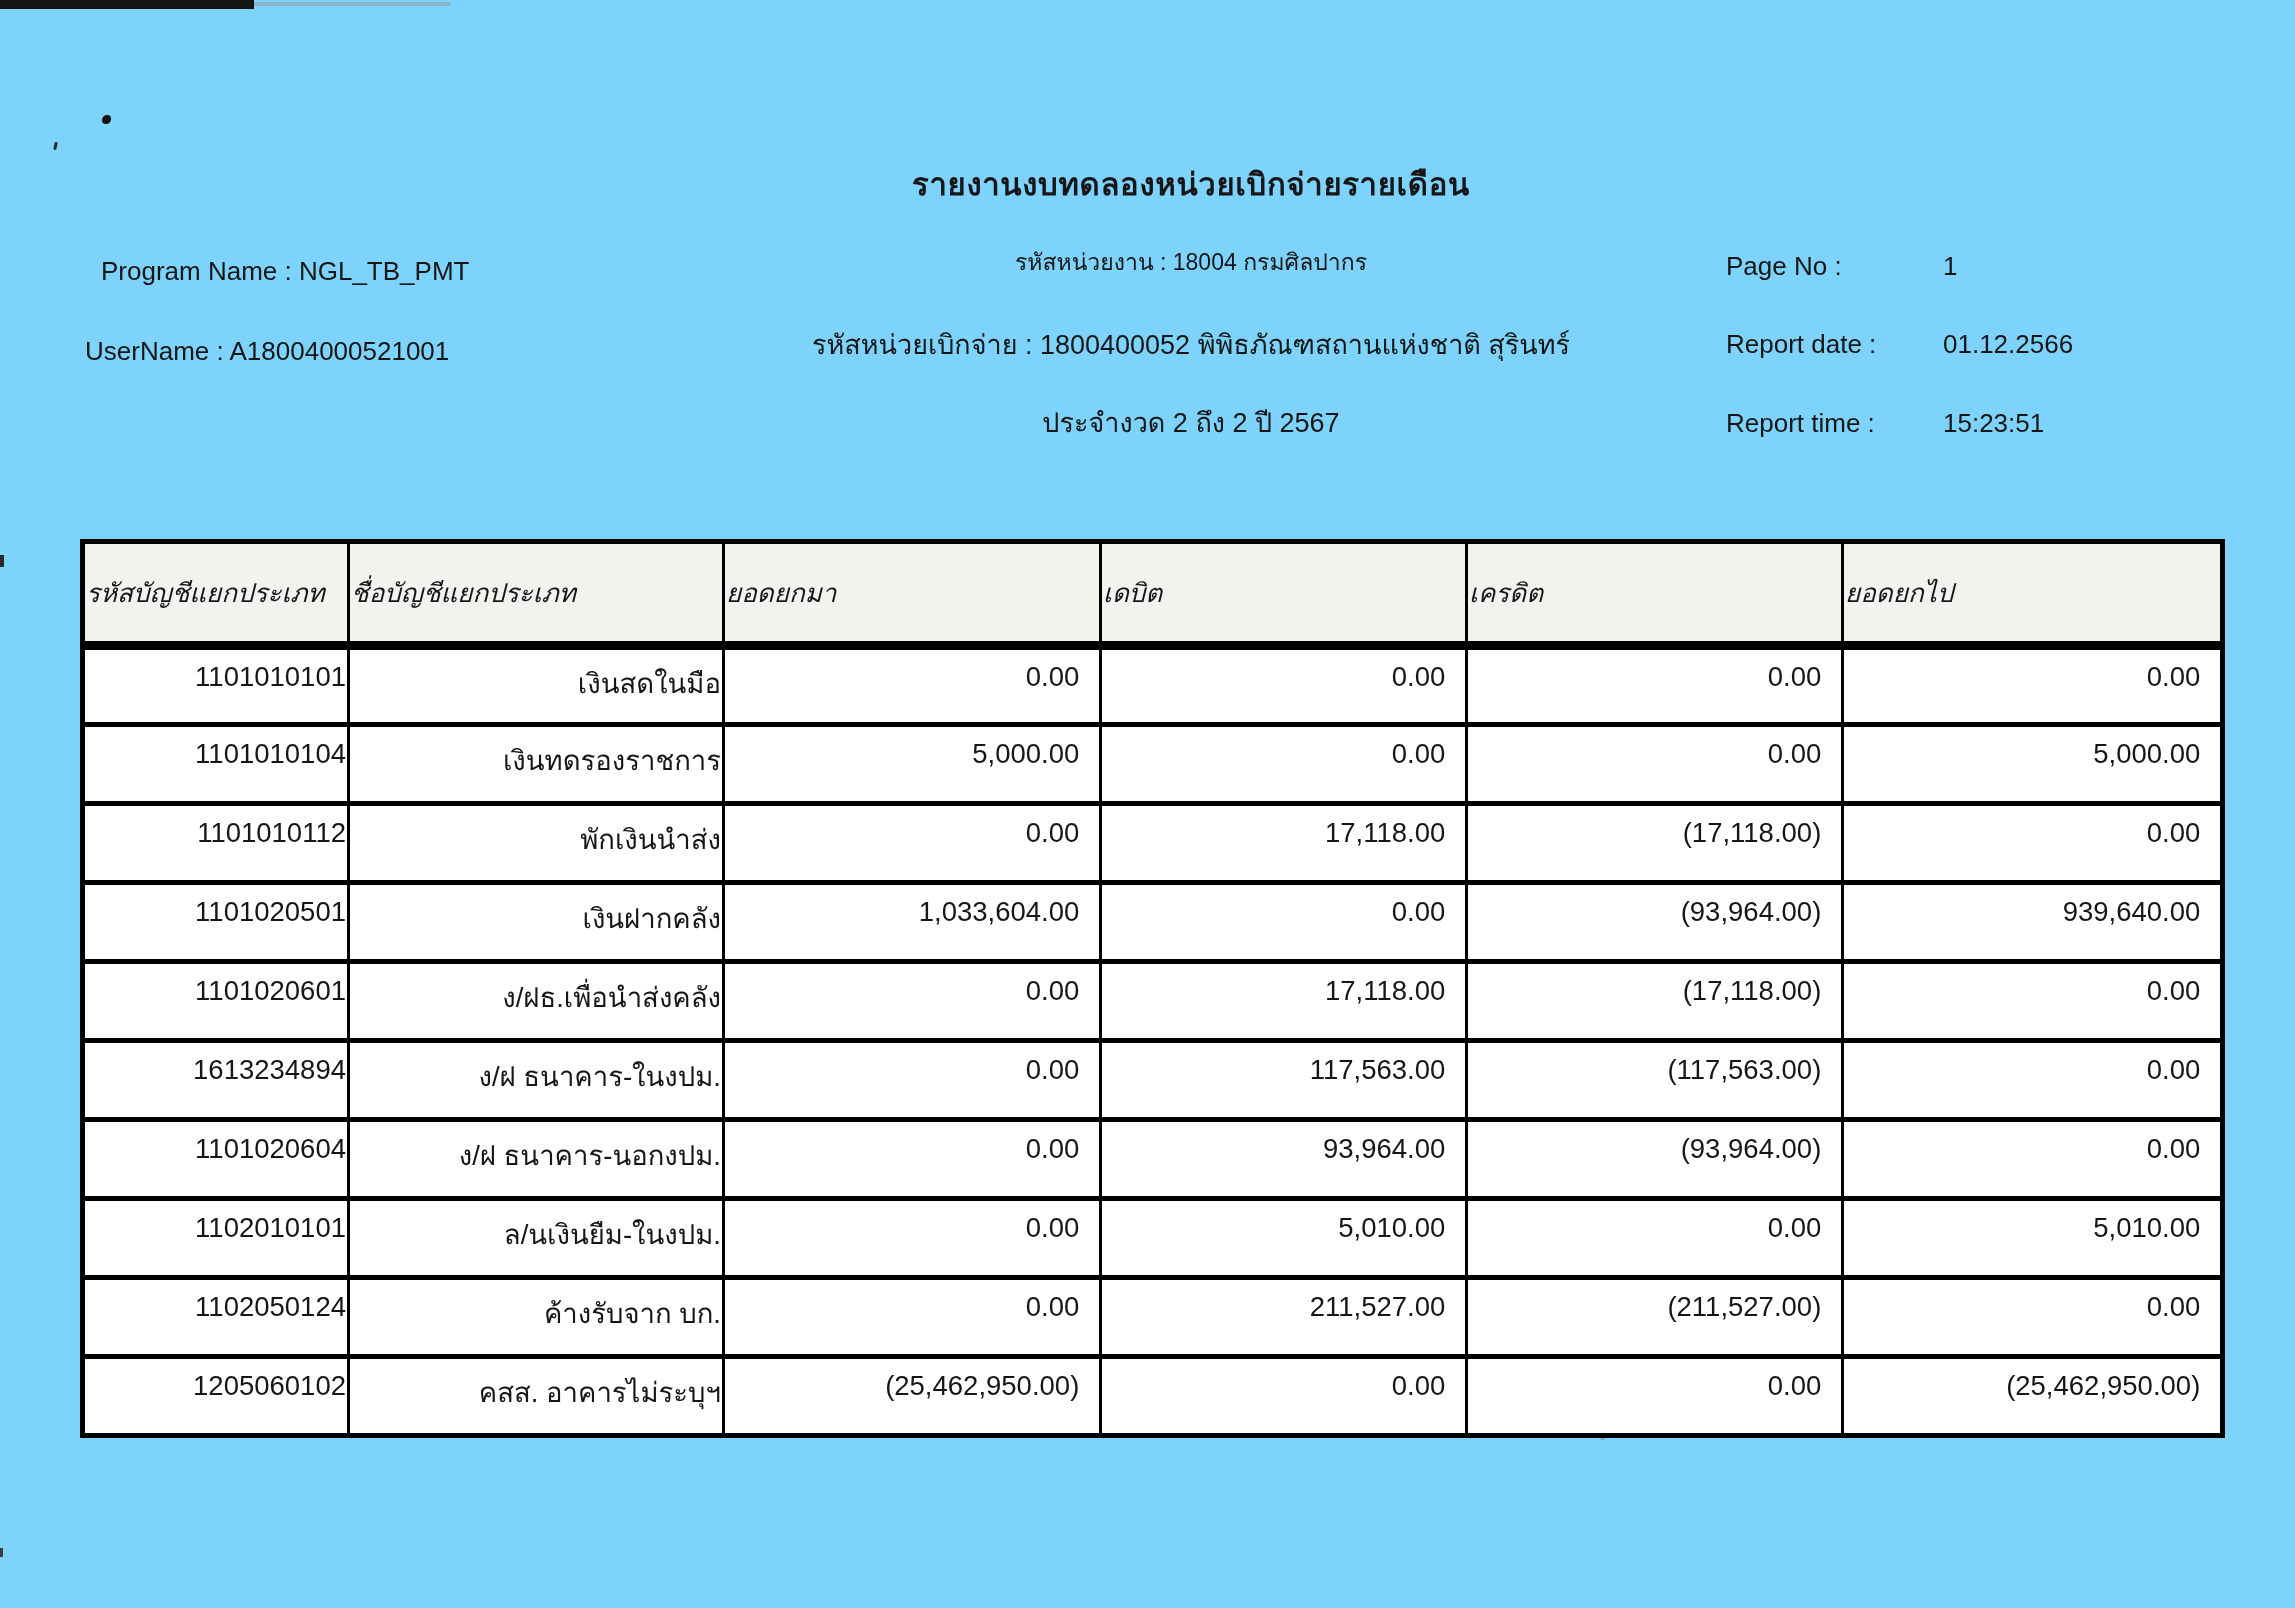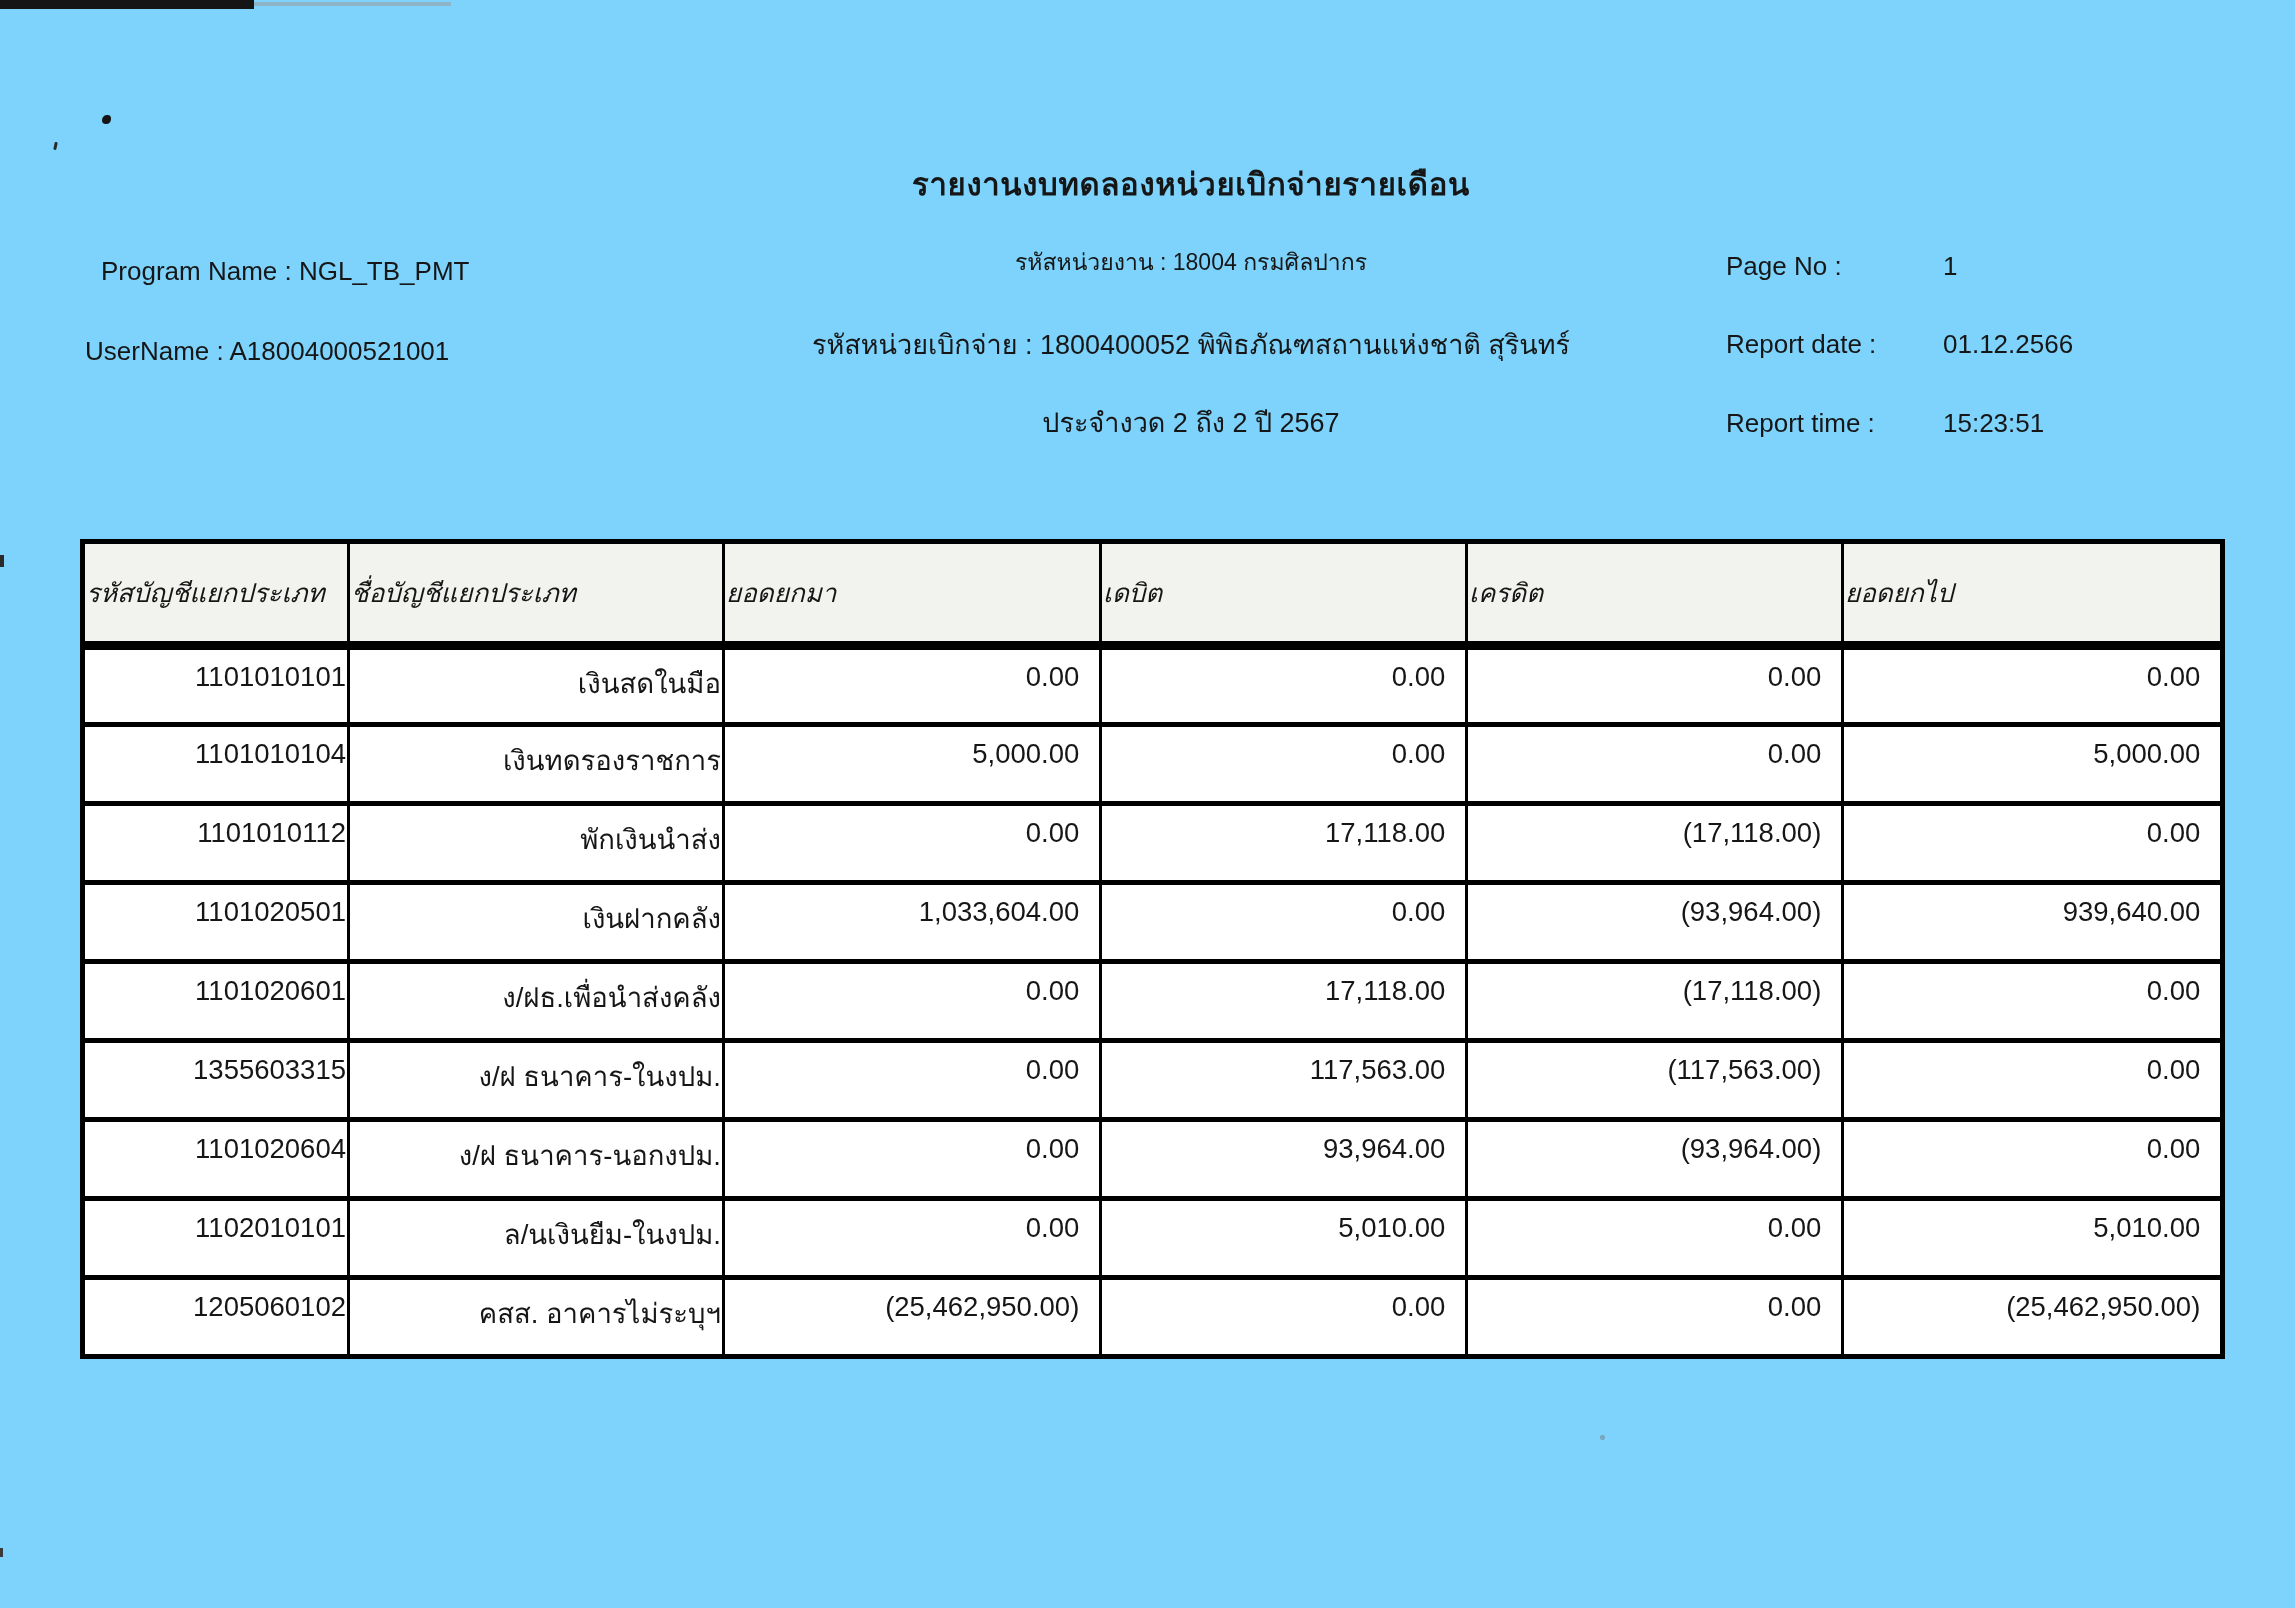--- a/index.html
+++ b/index.html
@@ -162,21 +162,21 @@
         </tr>
         <tr>
           <td class="txt">1101020601</td>
           <td class="txt">ง/ฝธ.เพื่อนำส่งคลัง</td>
           <td class="num">0.00</td>
           <td class="num">17,118.00</td>
           <td class="num">(17,118.00)</td>
           <td class="num">0.00</td>
         </tr>
         <tr>
-          <td class="txt">1355603315</td>
+          <td class="txt">1613234894</td>
           <td class="txt">ง/ฝ ธนาคาร-ในงปม.</td>
           <td class="num">0.00</td>
           <td class="num">117,563.00</td>
           <td class="num">(117,563.00)</td>
           <td class="num">0.00</td>
         </tr>
         <tr>
           <td class="txt">1101020604</td>
           <td class="txt">ง/ฝ ธนาคาร-นอกงปม.</td>
           <td class="num">0.00</td>
@@ -184,20 +184,28 @@
           <td class="num">(93,964.00)</td>
           <td class="num">0.00</td>
         </tr>
         <tr>
           <td class="txt">1102010101</td>
           <td class="txt">ล/นเงินยืม-ในงปม.</td>
           <td class="num">0.00</td>
           <td class="num">5,010.00</td>
           <td class="num">0.00</td>
           <td class="num">5,010.00</td>
+        </tr>
+        <tr>
+          <td class="txt">1102050124</td>
+          <td class="txt">ค้างรับจาก บก.</td>
+          <td class="num">0.00</td>
+          <td class="num">211,527.00</td>
+          <td class="num">(211,527.00)</td>
+          <td class="num">0.00</td>
         </tr>
         <tr>
           <td class="txt">1205060102</td>
           <td class="txt">คสส. อาคารไม่ระบุฯ</td>
           <td class="num">(25,462,950.00)</td>
           <td class="num">0.00</td>
           <td class="num">0.00</td>
           <td class="num">(25,462,950.00)</td>
         </tr>
       </tbody>

